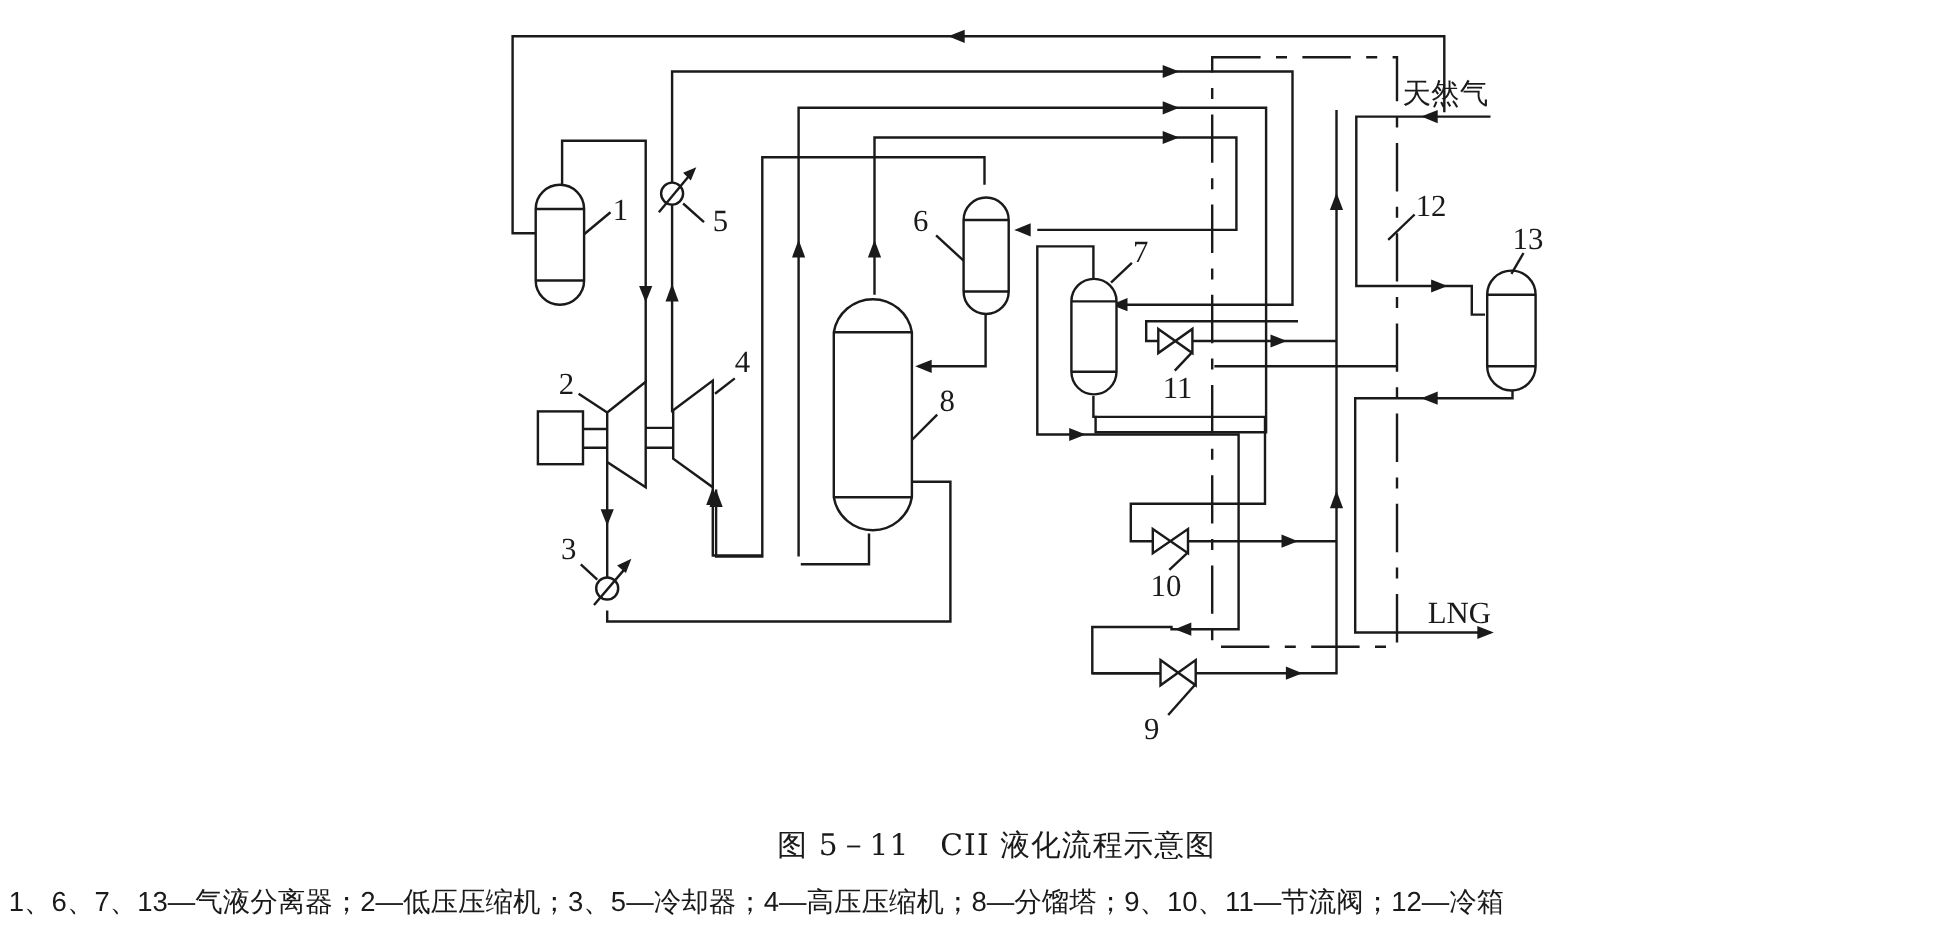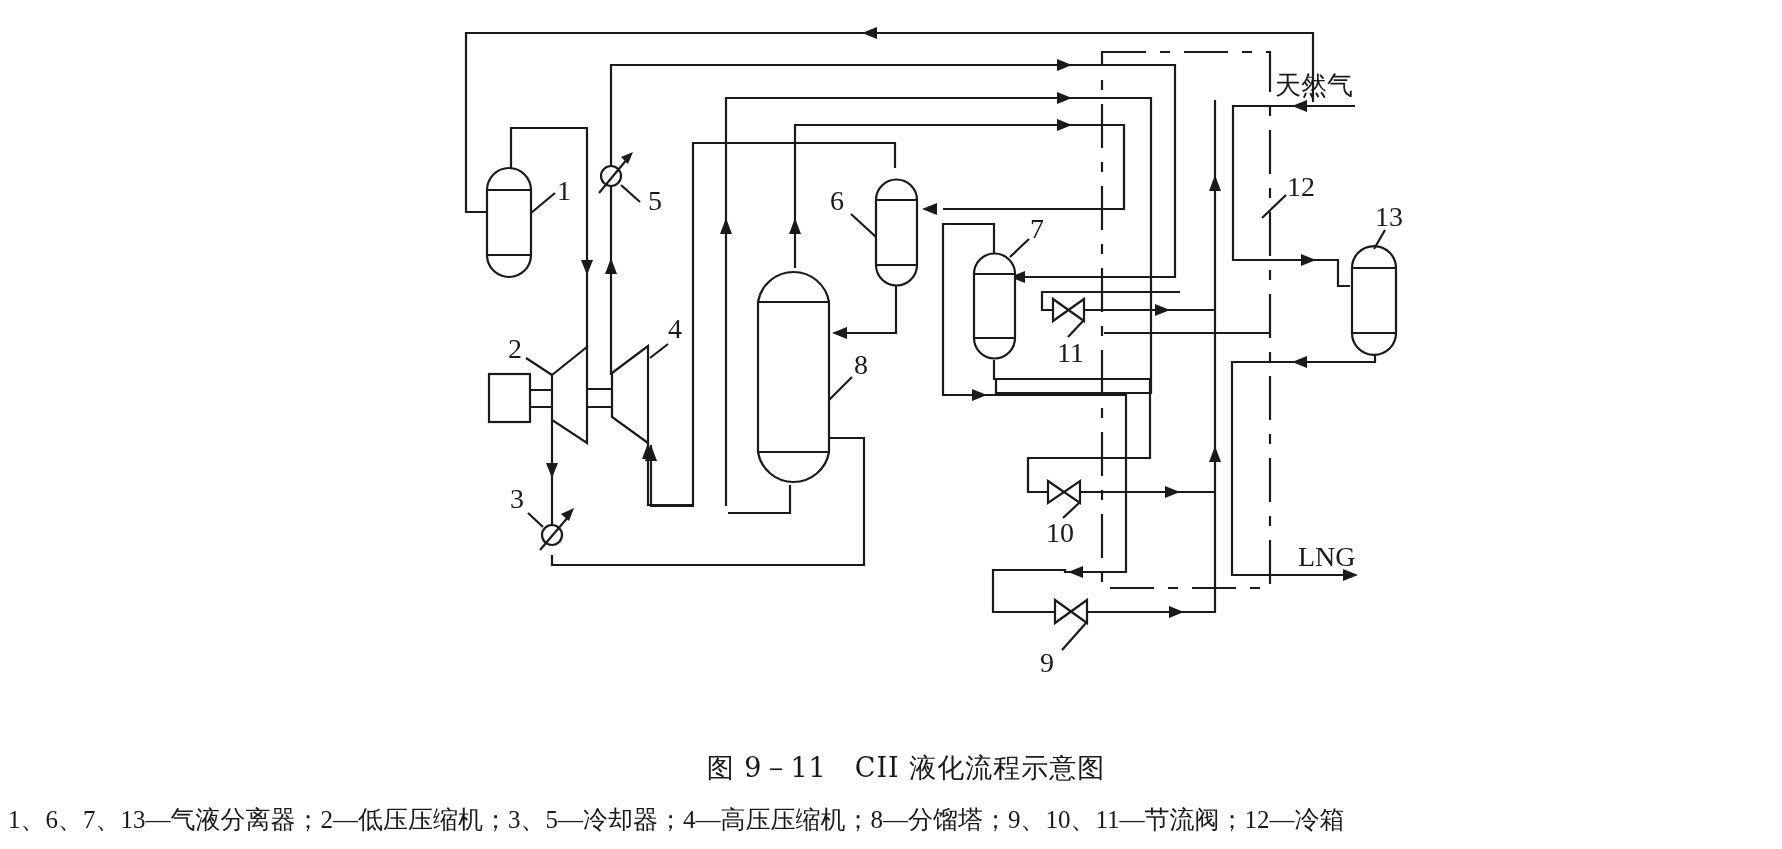--- a/index.html
+++ b/index.html
@@ -6,21 +6,21 @@
     body { width: 1782px; height: 849px; position: relative; overflow: hidden; font-family: "DejaVu Serif", "Liberation Serif", serif; }
     #diagram { position: absolute; left: 0; top: 0; width: 1782px; height: 849px; }
     .ln { stroke: #1a1a1a; stroke-width: 2.2; fill: none; }
     .dash { stroke: #1a1a1a; stroke-width: 2.2; fill: none; stroke-dasharray: 44 14 10 14; }
     .vessel { stroke: #1a1a1a; stroke-width: 2.2; fill: #ffffff; }
     .arrow { fill: #1a1a1a; }
     .lbl { font-family: "Liberation Serif", "DejaVu Serif", serif; font-size: 28px; fill: #1a1a1a; }
     .lbl-cn { font-family: "DejaVu Sans", sans-serif; font-size: 26px; fill: #1a1a1a; }
     .caption { position: absolute; left: 0; width: 1782px; text-align: center; color: #1a1a1a; }
     #fig-title { top: 750px; font-family: "DejaVu Serif", serif; font-size: 27px; letter-spacing: 1px; padding-left: 30px; box-sizing: border-box; }
-    #fig-legend { top: 803px; left: 8px; width: auto; text-align: right; font-family: Liberation Serif, serif; font-size: 25px; white-space: nowrap; }
+    #fig-legend { top: 803px; left: 8px; width: auto; text-align: right; font-family: Liberation Sans, sans-serif; font-size: 25px; white-space: nowrap; }
   </style>
 </head>
 <body>
 
 <svg id="diagram" viewBox="0 0 1782 849" xmlns="http://www.w3.org/2000/svg">
 
   <g>
     <path class="dash" d="M1102 52 L1270 52 L1270 588 L1102 588 Z"></path>
   </g>
 
@@ -206,14 +206,14 @@
     <text class="lbl" x="1375" y="226">13</text>
   </g>
 
   <line class="ln" x1="1262" y1="218" x2="1286" y2="195"></line>
   <text class="lbl" x="1287" y="196">12</text>
 
   <text class="lbl-cn" x="1275" y="94">天然气</text>
   <text class="lbl" x="1298" y="566">LNG</text>
 </svg>
 
-<div id="fig-title" class="caption">图 9－11　CII 液化流程示意图</div>
+<div id="fig-title" class="caption">图 5－11　CII 液化流程示意图</div>
 <div id="fig-legend" class="caption">1、6、7、13—气液分离器；2—低压压缩机；3、5—冷却器；4—高压压缩机；8—分馏塔；9、10、11—节流阀；12—冷箱</div>
 
 </body></html>

